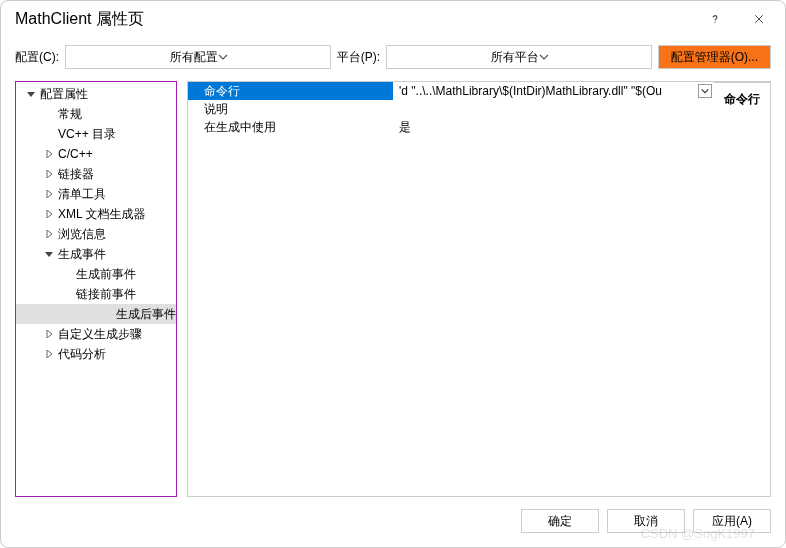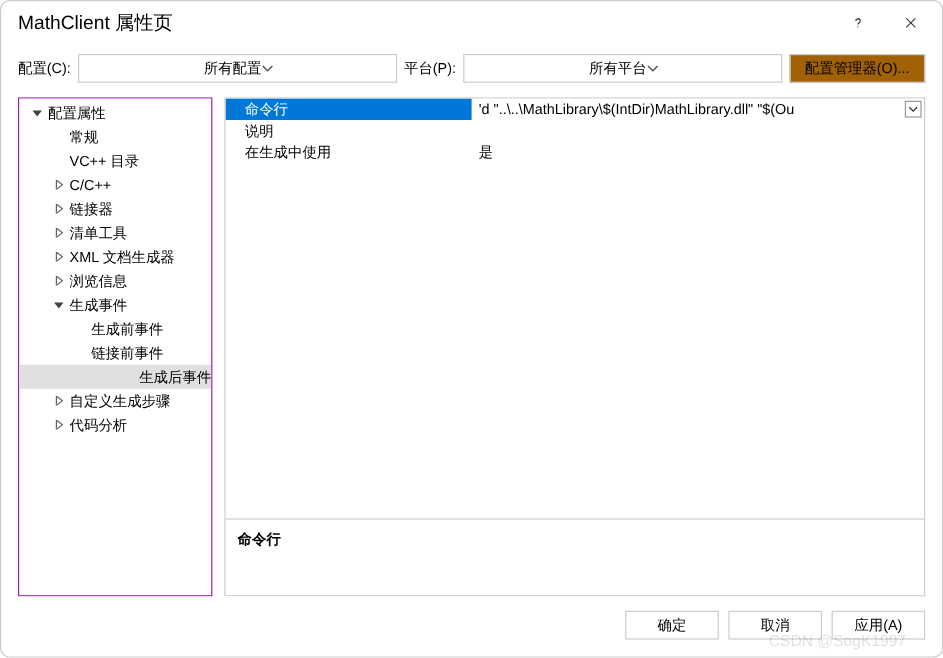--- a/index.html
+++ b/index.html
@@ -9,34 +9,34 @@
     .titlebar-title { flex: 1; font-size: 16px; }
     .titlebar-btn { width: 44px; height: 32px; display: flex; align-items: center; justify-content: center; color: #333; }
     .titlebar-btn svg { width: 12px; height: 12px; }
     
     .config-row { display: flex; align-items: center; gap: 6px; padding: 8px 14px 12px 14px; }
     .config-label { white-space: nowrap; }
     .dropdown { display: flex; align-items: center; justify-content: center; border: 1px solid #ccc; height: 24px; padding: 0 6px 0 8px; background: #fff; }
     .dropdown-config { flex: 1; }
     .dropdown-platform { flex: 1; }
     .chevron { width: 10px; height: 10px; }
-    .manage-btn { border: 1px solid #ccc; height: 24px; padding: 0 12px; background: #a16207; display: flex; align-items: center; }
+    .manage-btn { border: 1px solid #ccc; height: 24px; padding: 0 12px; background: #f97316; display: flex; align-items: center; }
     
     .main-area { flex: 1; display: flex; padding: 0 14px 0 14px; gap: 10px; overflow: hidden; }
     
     .tree-panel { width: 162px; border: 1px solid #a21caf; overflow: auto; padding: 2px 0; }
     .tree-item { display: flex; align-items: center; height: 20px; cursor: pointer; }
     .tree-item.selected { background: #e0e0e0; justify-content: flex-end; }
     .tree-indent { display: inline-block; }
     .tree-arrow { width: 14px; height: 14px; display: inline-flex; align-items: center; justify-content: center; margin-right: 2px; }
     .tree-arrow svg { width: 8px; height: 8px; }
     .tree-noarrow { width: 16px; display: inline-block; }
     .tree-label { white-space: nowrap; }
     
-    .right-panel { flex: 1; display: flex; flex-direction: column; border: 1px solid #ccc; overflow: hidden; }
+    .right-panel { flex: 1; display: flex; flex-direction: row; border: 1px solid #ccc; overflow: hidden; }
     .prop-grid { flex: 1; overflow: auto; }
     .prop-row { display: flex; height: 18px; align-items: center; }
     .prop-row.selected .prop-name { background: #0078d7; color: #fff; }
     .prop-name { width: 205px; padding-left: 16px; height: 100%; display: flex; align-items: center; }
     .prop-value { flex: 1; padding-left: 6px; display: flex; align-items: center; justify-content: space-between; height: 100%; overflow: hidden; }
     .prop-value-text { overflow: hidden; text-overflow: clip; white-space: nowrap; }
     .prop-value-dd { width: 14px; height: 14px; display: flex; align-items: center; justify-content: center; border: 1px solid #999; margin-right: 2px; flex-shrink: 0; }
     
     .desc-panel { border-top: 1px solid #ccc; padding: 8px 10px; height: 64px; }
     .desc-title { font-weight: bold; margin-bottom: 2px; }

